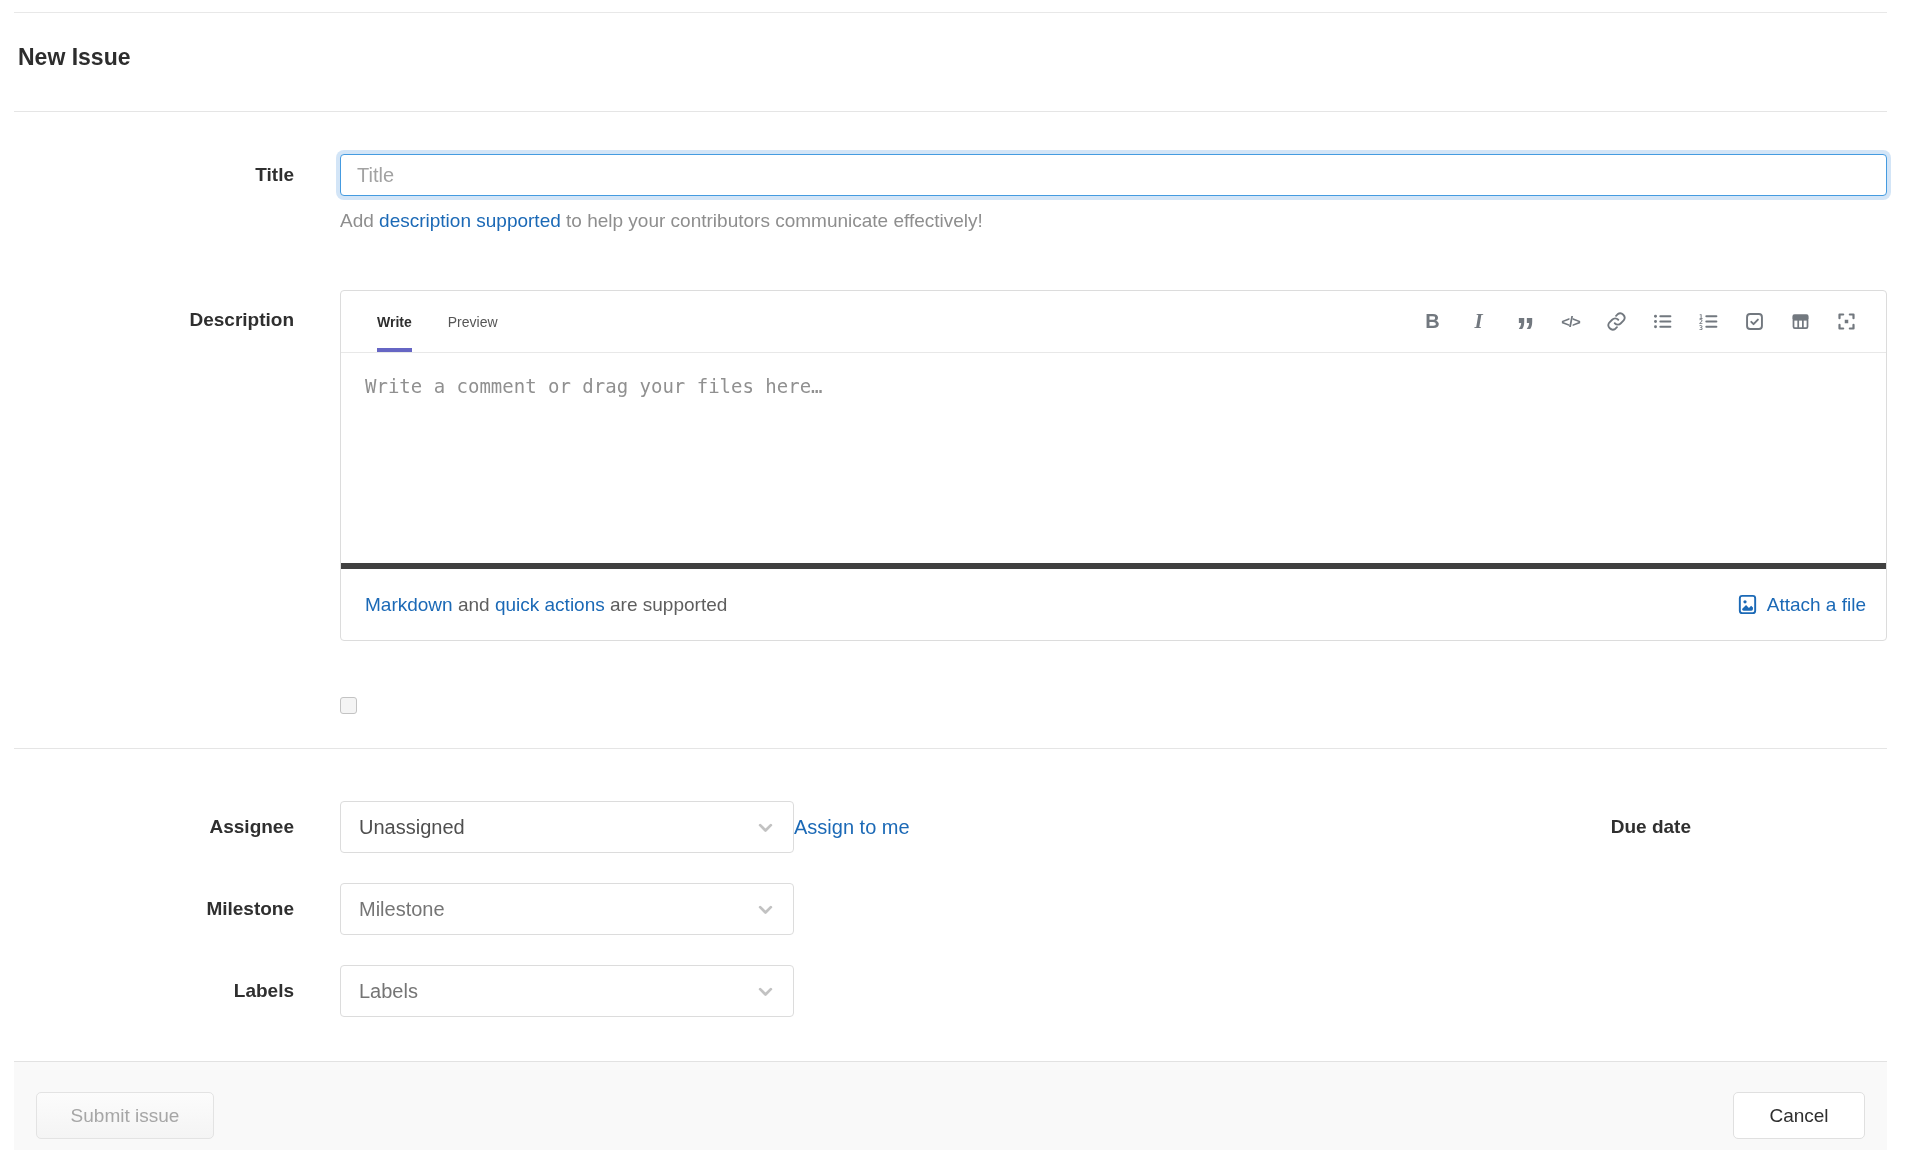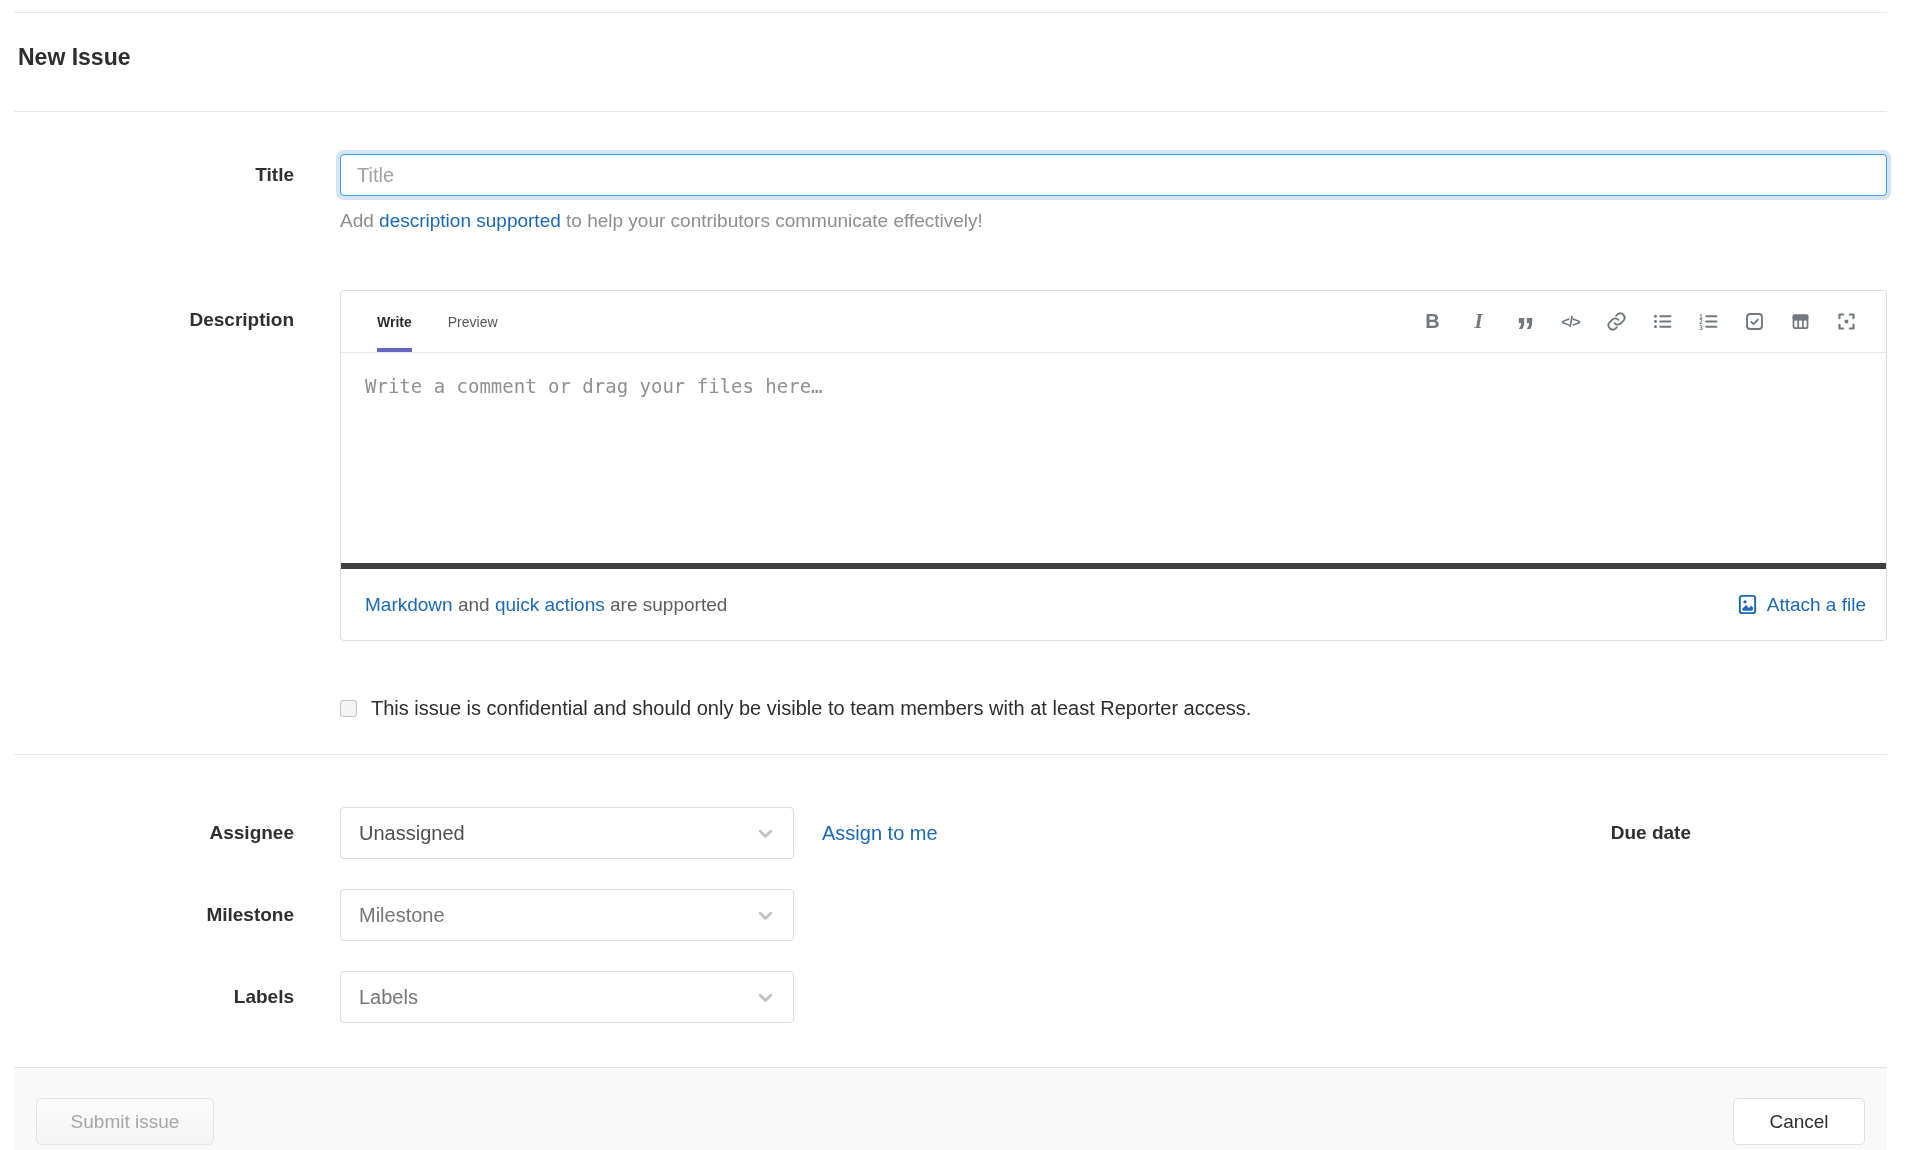--- a/index.html
+++ b/index.html
@@ -58,21 +58,21 @@
 
   .section-divider { margin-top:34px; border-top:1px solid #e5e5e5; }
 
   .meta { margin-top:52px; }
   .meta-row { display:flex; align-items:center; margin-bottom:30px; }
   .dropdown { width:454px; height:52px; margin-left:46px; padding:0 18px; display:flex; align-items:center;
               border:1px solid #dcdcdc; border-radius:4px; background:#fff; font-size:20px; cursor:pointer; }
   .dd-value { color:#4f4f4f; }
   .dd-placeholder { color:#757575; }
   .chev { margin-left:auto; }
-  .assign-link { margin-left:28px; font-size:20px; }
+  .assign-link { font-size:20px; }
   .due-group { margin-left:auto; margin-right:196px; display:flex; align-items:center; }
   .due-label { font-weight:bold; font-size:19px; color:#2f2f2f; }
   .due-input { margin-left:44px; width:380px; height:46px; padding:0 18px; font-size:20px; color:#333;
                font-family:"Liberation Sans",sans-serif;
                border:1px solid #d6d6d6; border-radius:4px; outline:none; background:#fff; }
   .due-input::placeholder { color:#9c9c9c; }
 
   .action-bar { margin-top:44px; background:#f9f9f9; border-top:1px solid #e2e2e2;
                 padding:30px 22px 60px 22px; display:flex; align-items:center; }
   .btn { height:47px; font-size:19px; border-radius:5px; display:flex; align-items:center;
@@ -201,21 +201,20 @@
             <span>Attach a file</span>
           </a>
         </div>
 
       </div>
     </div>
   </div>
 
   <div class="row-confidential">
     <div class="checkbox"></div>
-    <div class="confidential-text">This issue is confidential and should only be visible to team members with at least Reporter access.</div>
   </div>
 
   <div class="section-divider"></div>
 
   <div class="meta">
 
     <div class="meta-row">
       <div class="form-label">Assignee</div>
       <div class="dropdown">
         <span class="dd-value">Unassigned</span>

